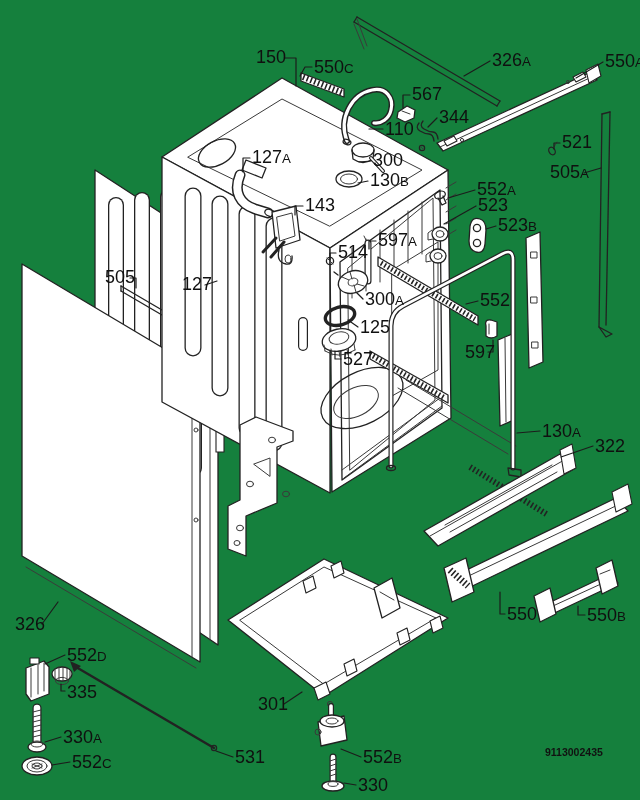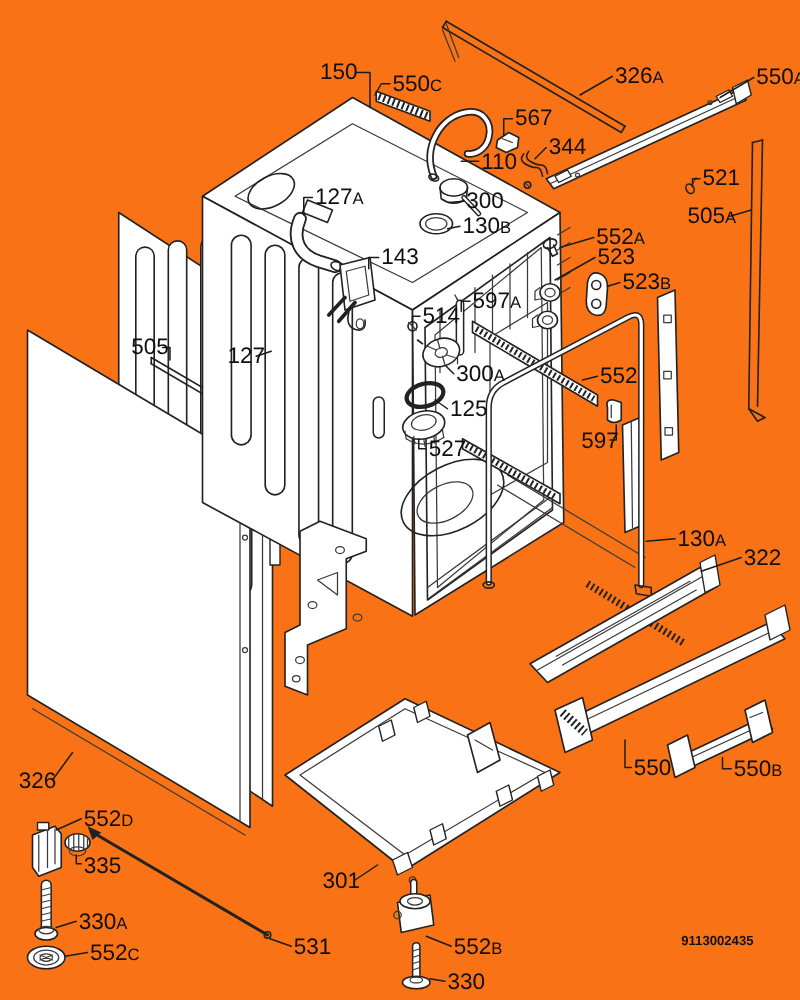--- a/index.html
+++ b/index.html
@@ -1,16 +1,16 @@
 <!DOCTYPE html>
 <html><head>
 <meta charset="utf-8">
 <style>
   html,body{margin:0;padding:0;background:#fff;}
-  #stage{position:relative;width:640px;height:800px;background:#f97316;overflow:hidden;}
+  #stage{position:relative;width:640px;height:800px;background:#15803d;overflow:hidden;}
   svg{display:block;}
   .ln{fill:none;stroke:#222;stroke-width:1.3;stroke-linejoin:round;stroke-linecap:round;}
   .lt{fill:none;stroke:#3a3a3a;stroke-width:1;stroke-linejoin:round;stroke-linecap:round;}
   .wh{fill:#ffffff;stroke:#222;stroke-width:1.3;stroke-linejoin:round;}
   .whl{fill:#ffffff;stroke:#222;stroke-width:1.1;stroke-linejoin:round;}
   .cap{fill:none;stroke:#222;stroke-linecap:round;}
   .capi{fill:none;stroke:#fff;stroke-linecap:round;}
   .hatch{fill:none;stroke:#222;stroke-linecap:butt;}
   .tube{fill:none;stroke:#222;stroke-width:5;stroke-linecap:round;stroke-linejoin:round;}
   .tubei{fill:none;stroke:#fff;stroke-width:2.6;stroke-linecap:round;stroke-linejoin:round;}

